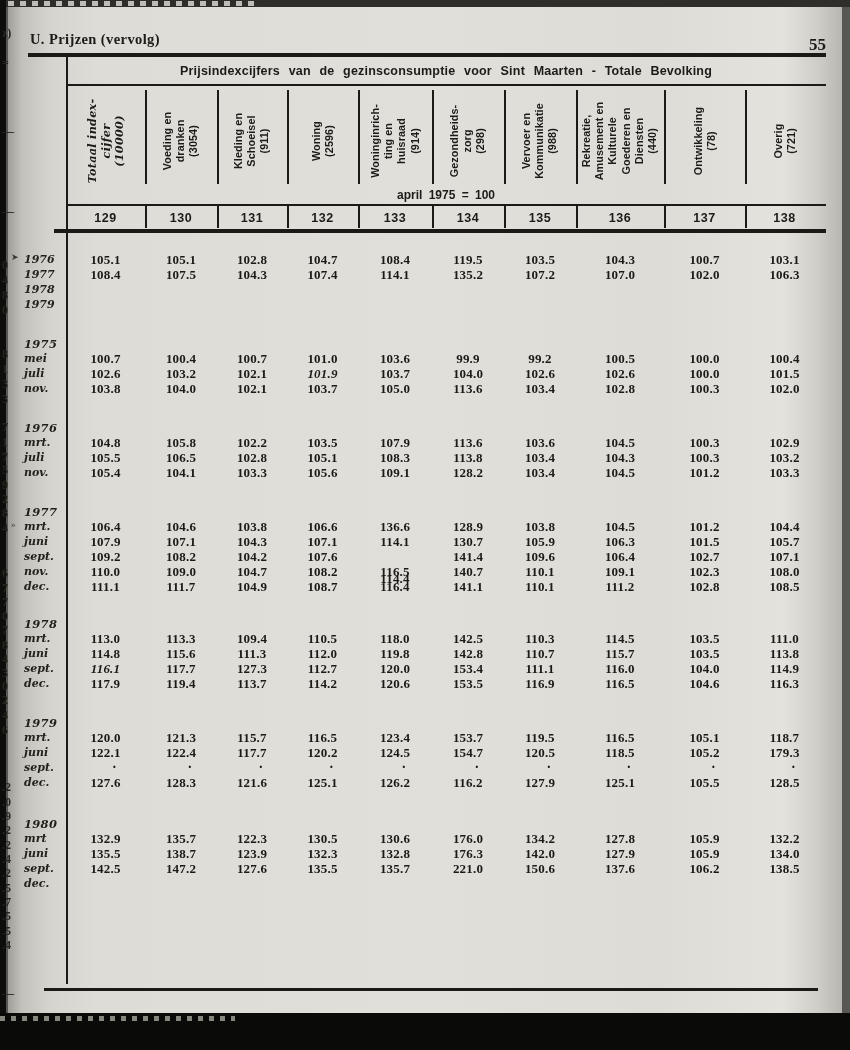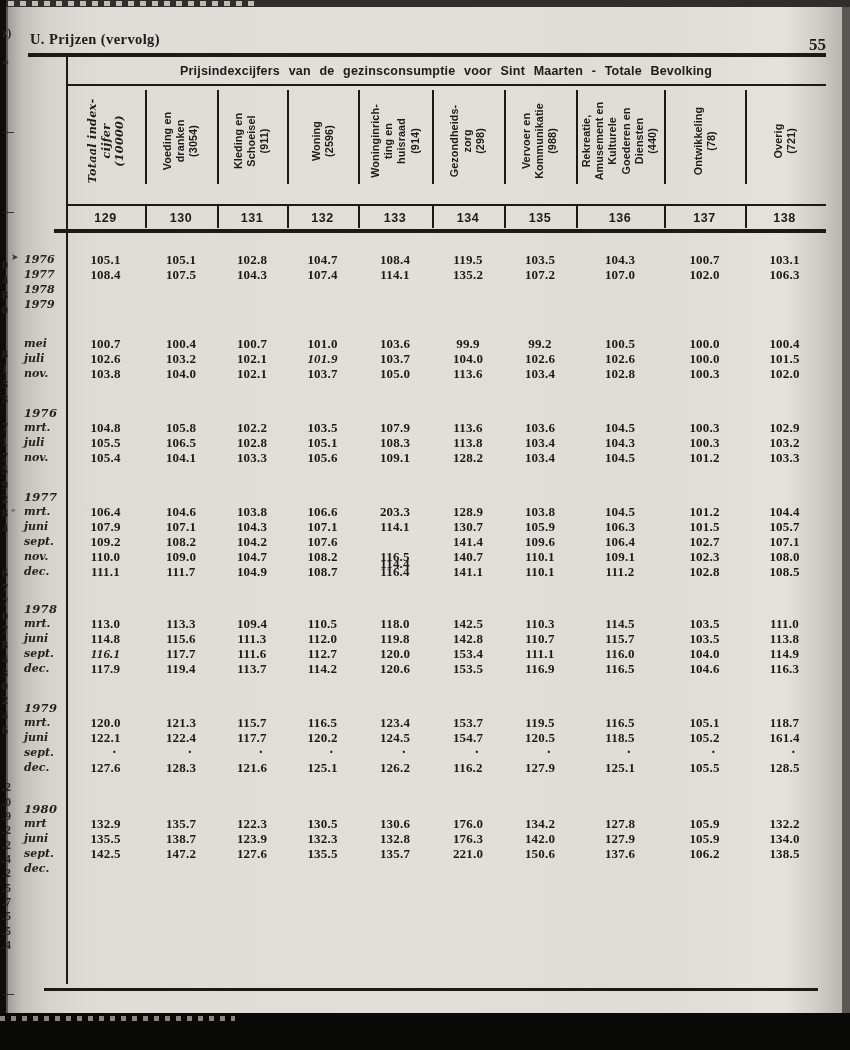--- a/index.html
+++ b/index.html
@@ -164,20 +164,21 @@
       <div class="col-h" style="width: 81px;">
         <div class="rot">Ontwikkeling
 (78)</div>
       </div>
       <div class="col-h" style="width: 79px;">
         <div class="rot">Overig
 (721)</div>
       </div>
     </div>
 
+  <div class="april">april 1975 = 100</div>
   <div class="hrule" style="left:66px;top:204px;width:760px;height:1.5px;"></div>
   <div class="col-nums">
       <div class="col-num" style="width: 79px;">129</div>
       <div class="col-num" style="width: 72px;">130</div>
       <div class="col-num" style="width: 70px; text-align: center;">131</div>
       <div class="col-num" style="width: 71px;">132</div>
       <div class="col-num" style="width: 74px;">133</div>
       <div class="col-num" style="width: 72px;">134</div>
       <div class="col-num" style="width: 72px;">135</div>
       <div class="col-num" style="width: 88px;">136</div>
@@ -237,20 +238,23 @@
           <div class="cell" style="width: 74px;"></div>
           <div class="cell" style="width: 72px;"></div>
           <div class="cell" style="width: 72px;"></div>
           <div class="cell" style="width: 88px;"></div>
           <div class="cell" style="width: 81px;"></div>
           <div class="cell" style="width: 79px;"></div>
         </div>
       </div>
       <div style="margin-top: 24px;">
         <div class="trow">
+          <div class="rlabel yhead">1975</div>
+        </div>
+        <div class="trow">
           <div class="rlabel">mei</div>
           <div class="cell" style="width: 79px;">100.7</div>
           <div class="cell" style="width: 72px;">100.4</div>
           <div class="cell" style="width: 70px;">100.7</div>
           <div class="cell" style="width: 71px;">101.0</div>
           <div class="cell" style="width: 74px;">103.6</div>
           <div class="cell" style="width: 72px;">99.9</div>
           <div class="cell" style="width: 72px;">99.2</div>
           <div class="cell" style="width: 88px; font-family: Liberation Serif, serif;">100.5</div>
           <div class="cell" style="width: 81px;">100.0</div>
@@ -331,21 +335,21 @@
         <div class="trow">
           <div class="rlabel yhead">1977</div>
         </div>
         <div class="trow">
           <span class="mark">»</span>
           <div class="rlabel">mrt.</div>
           <div class="cell" style="width: 79px;">106.4</div>
           <div class="cell" style="width: 72px;">104.6</div>
           <div class="cell" style="width: 70px;">103.8</div>
           <div class="cell" style="width: 71px;">106.6</div>
-          <div class="cell" style="width: 74px;">203.3</div>
+          <div class="cell" style="width: 74px;">136.6</div>
           <div class="cell" style="width: 72px;">128.9</div>
           <div class="cell" style="width: 72px;">103.8</div>
           <div class="cell" style="width: 88px;">104.5</div>
           <div class="cell" style="width: 81px;">101.2</div>
           <div class="cell" style="width: 79px;">104.4</div>
         </div>
         <div class="trow">
           <div class="rlabel">juni</div>
           <div class="cell" style="width: 79px;">107.9</div>
           <div class="cell" style="width: 72px;">107.1</div>
@@ -425,21 +429,21 @@
           <div class="cell" style="width: 72px;">142.8</div>
           <div class="cell" style="width: 72px;">110.7</div>
           <div class="cell" style="width: 88px;">115.7</div>
           <div class="cell" style="width: 81px;">103.5</div>
           <div class="cell" style="width: 79px;">113.8</div>
         </div>
         <div class="trow">
           <div class="rlabel">sept.</div>
           <div class="cell" style="width: 79px; font-style: italic;">116.1</div>
           <div class="cell" style="width: 72px;">117.7</div>
-          <div class="cell" style="width: 70px;">111.6</div>
+          <div class="cell" style="width: 70px;">127.3</div>
           <div class="cell" style="width: 71px;">112.7</div>
           <div class="cell" style="width: 74px;">120.0</div>
           <div class="cell" style="width: 72px;">153.4</div>
           <div class="cell" style="width: 72px;">111.1</div>
           <div class="cell" style="width: 88px;">116.0</div>
           <div class="cell" style="width: 81px;">104.0</div>
           <div class="cell" style="width: 79px;">114.9</div>
         </div>
         <div class="trow">
           <div class="rlabel">dec.</div>
@@ -476,21 +480,21 @@
           <div class="rlabel">juni</div>
           <div class="cell" style="width: 79px;">122.1</div>
           <div class="cell" style="width: 72px;">122.4</div>
           <div class="cell" style="width: 70px;">117.7</div>
           <div class="cell" style="width: 71px;">120.2</div>
           <div class="cell" style="width: 74px;">124.5</div>
           <div class="cell" style="width: 72px;">154.7</div>
           <div class="cell" style="width: 72px;">120.5</div>
           <div class="cell" style="width: 88px;">118.5</div>
           <div class="cell" style="width: 81px;">105.2</div>
-          <div class="cell" style="width: 79px;">161.4</div>
+          <div class="cell" style="width: 79px;">179.3</div>
         </div>
         <div class="trow">
           <div class="rlabel">sept.</div>
           <div class="cell dotcell" style="width: 79px;">·</div>
           <div class="cell dotcell" style="width: 72px;">·</div>
           <div class="cell dotcell" style="width: 70px;">·</div>
           <div class="cell dotcell" style="width: 71px;">·</div>
           <div class="cell dotcell" style="width: 74px;">·</div>
           <div class="cell dotcell" style="width: 72px;">·</div>
           <div class="cell dotcell" style="width: 72px;">·</div>

